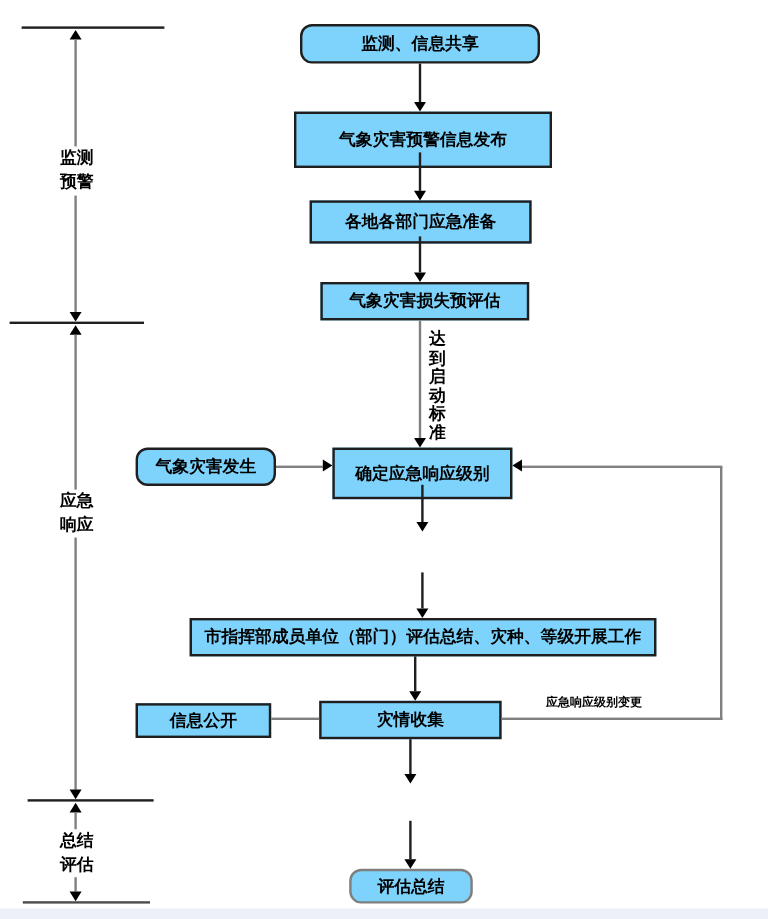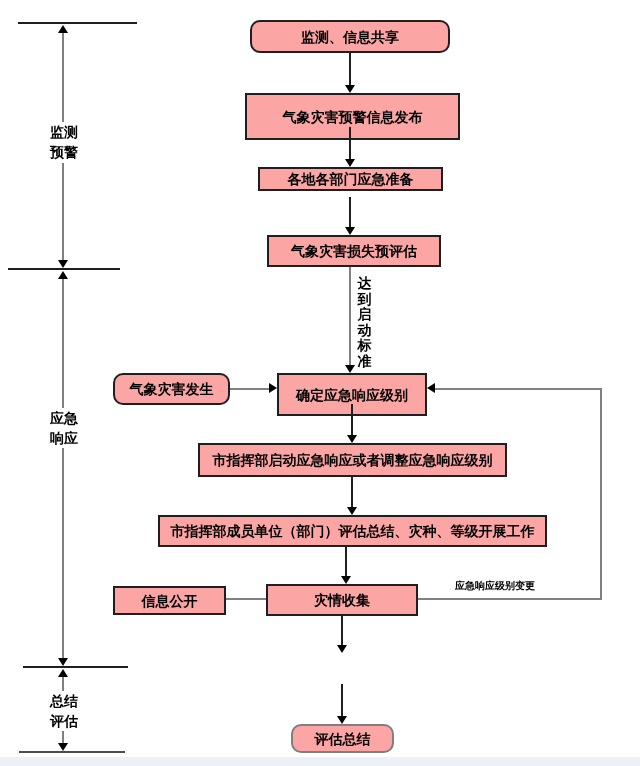--- a/index.html
+++ b/index.html
@@ -1,21 +1,21 @@
 <!DOCTYPE html>
 <html><head>
 <meta charset="utf-8">
 <style>
   html,body{margin:0;padding:0;background:#fff;}
   .stage{
     position:relative;width:640px;height:766px;background:#ffffff;overflow:hidden;
     font-family:"DejaVu Sans",sans-serif;color:#000;
   }
   .node{
-    position:absolute;box-sizing:border-box;background:#fca5a5;border:2px solid #1f1f1f;
+    position:absolute;box-sizing:border-box;background:#7dd3fc;border:2px solid #1f1f1f;
     display:flex;align-items:center;justify-content:center;
     font-size:14px;font-weight:700;text-align:center;white-space:nowrap;line-height:1;
   }
   .round{border-radius:10px;}
   .gray-border{border-color:#7f7f7f;}
   .hline,.vline{position:absolute;background:#1f1f1f;}
   .hline{height:2px;}
   .vline{width:2px;}
   .gray{background:#808080;}
   .tri{position:absolute;width:0;height:0;}
@@ -69,25 +69,24 @@
     <div>总结</div>
     <div>评估</div>
   </div>
   <div class="vline gray" style="left:62px;top:731px;height:12px;"></div>
   <div class="tri tri-down" style="left:58px;top:743px;"></div>
 
   <div class="hline" style="left:19px;top:751px;width:106px;background:#4d4d4d;"></div>
 
   <div class="node round" style="left:250px;top:20px;width:200px;height:33px;">监测、信息共享</div>
   <div class="node" style="left:245px;top:93px;width:215px;height:47px;">气象灾害预警信息发布</div>
-  <div class="node" style="left:258px;top:167px;width:185px;height:24px;">各地各部门应急准备</div>
+  <div class="node" style="left:258px;top:167px;width:185px;height:36px;">各地各部门应急准备</div>
   <div class="node" style="left:267px;top:235px;width:174px;height:32px;">气象灾害损失预评估</div>
   <div class="node round" style="left:113px;top:373px;width:117px;height:32px;">气象灾害发生</div>
   <div class="node" style="left:277px;top:373px;width:150px;height:43px;">确定应急响应级别</div>
-  <div class="node" style="left:198px;top:443px;width:309px;height:34px;">市指挥部启动应急响应或者调整应急响应级别</div>
   <div class="node" style="left:158px;top:515px;width:389px;height:32px;">市指挥部成员单位（部门）评估总结、灾种、等级开展工作</div>
   <div class="node" style="left:113px;top:586px;width:113px;height:29px;">信息公开</div>
   <div class="node" style="left:266px;top:584px;width:152px;height:32px;">灾情收集</div>
   <div class="node round gray-border" style="left:291px;top:724px;width:103px;height:29px;">评估总结</div>
 
   <div class="vline" style="left:349px;top:53px;height:32px;"></div>
   <div class="tri tri-down" style="left:345px;top:85px;"></div>
 
   <div class="vline" style="left:349px;top:127px;height:32px;"></div>
   <div class="tri tri-down" style="left:345px;top:159px;"></div>

